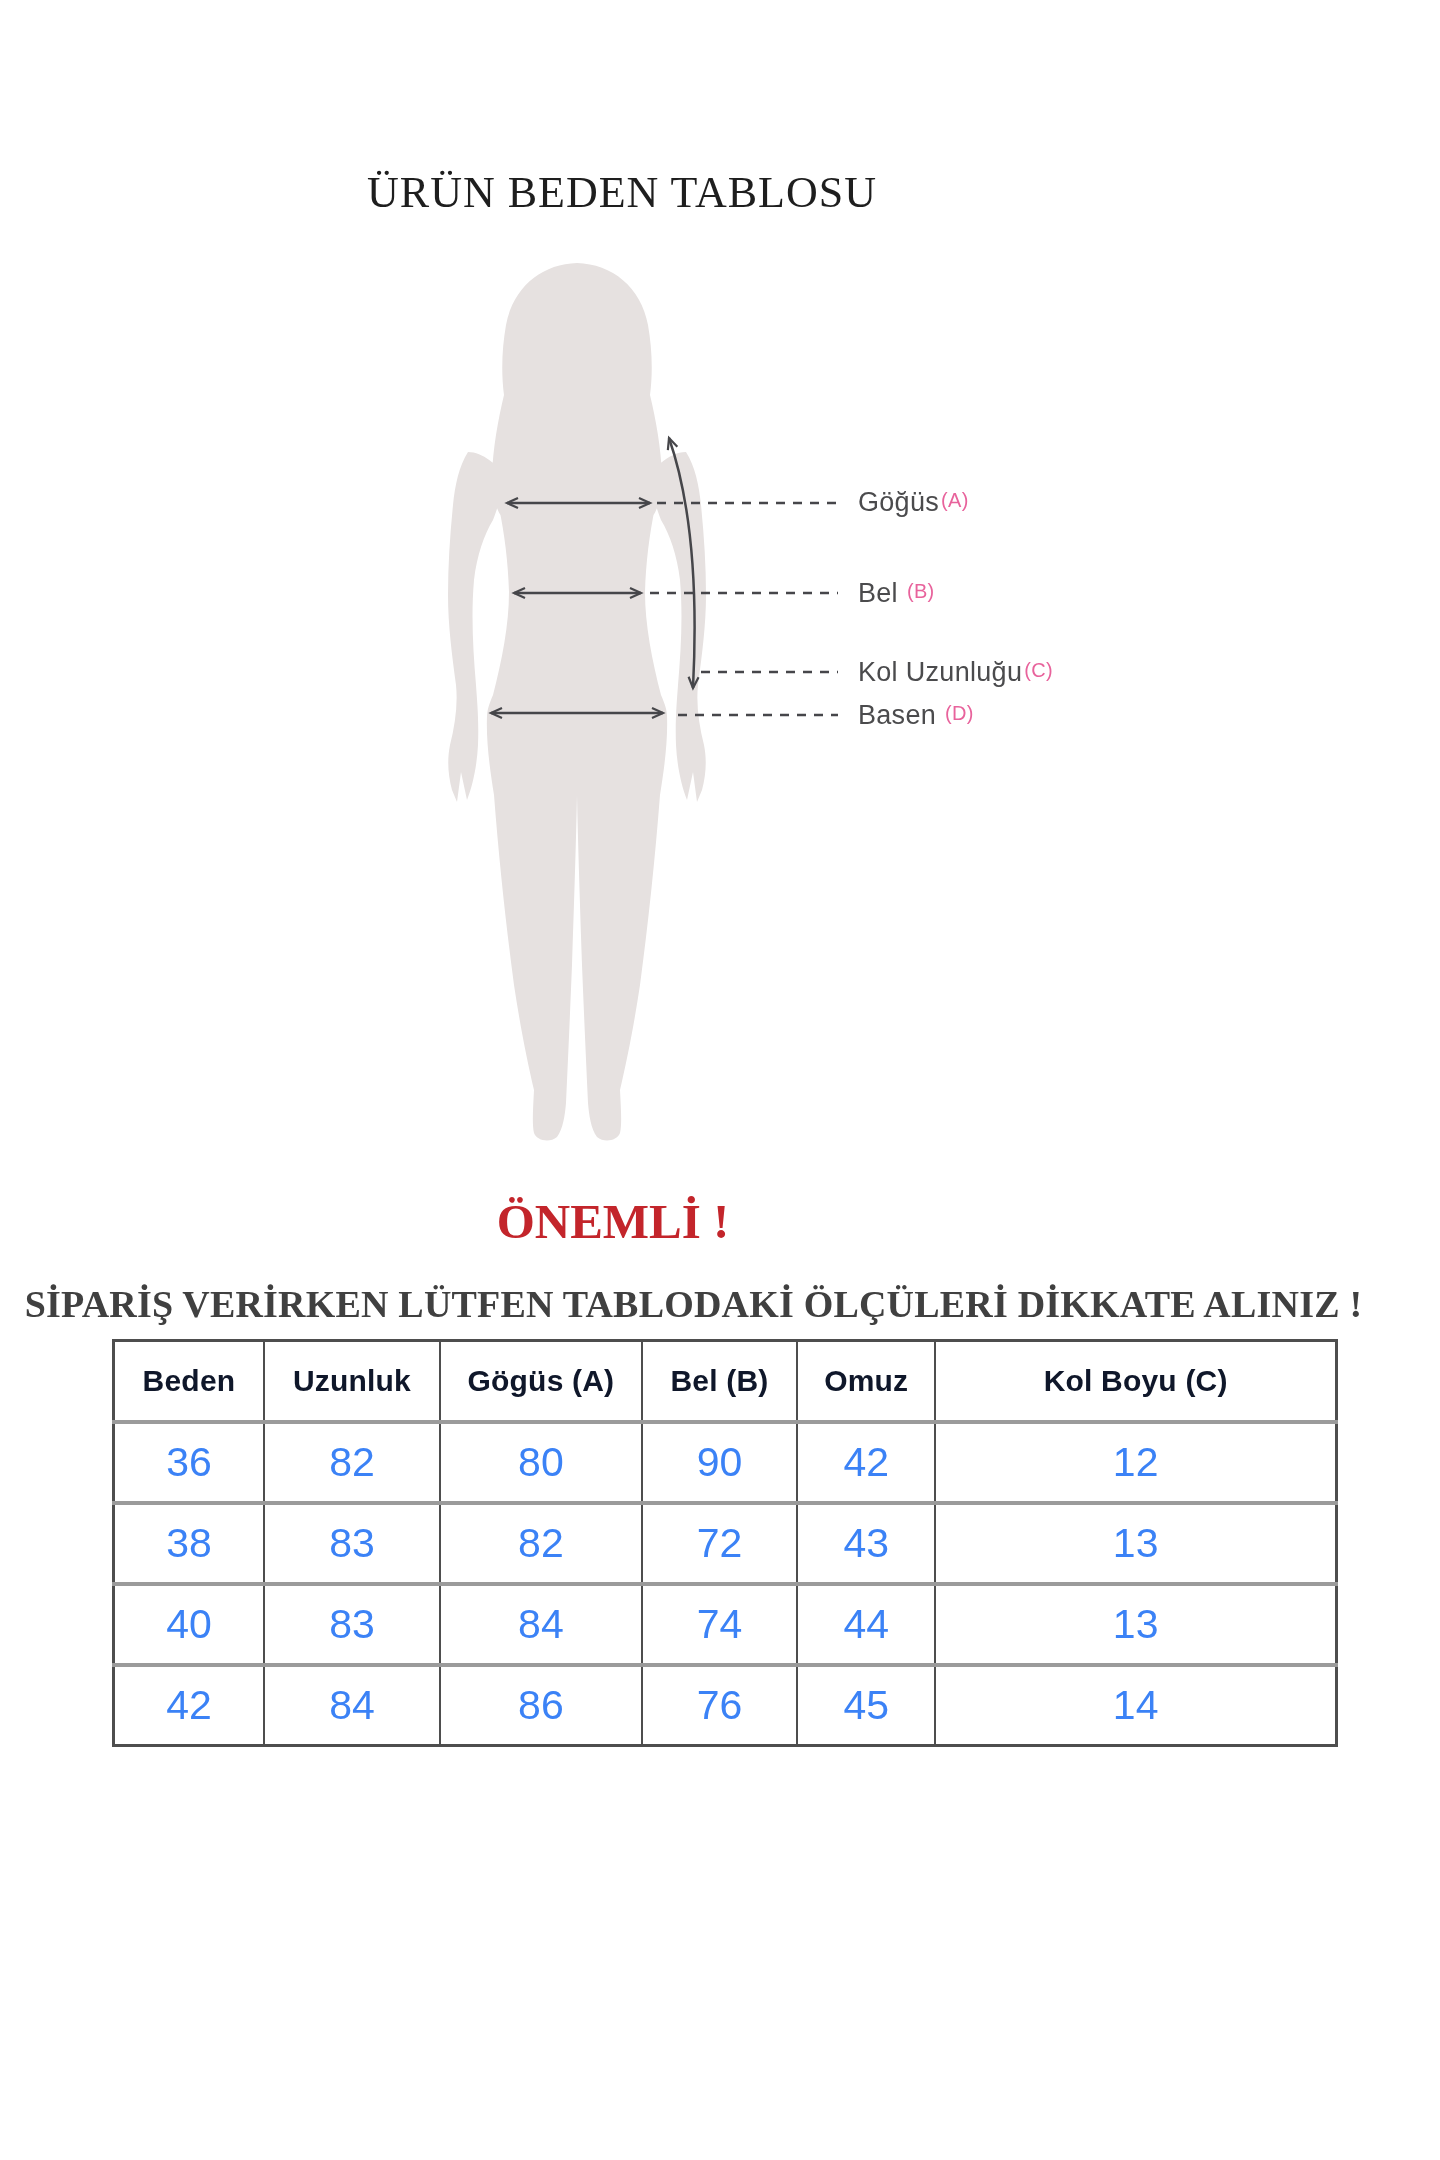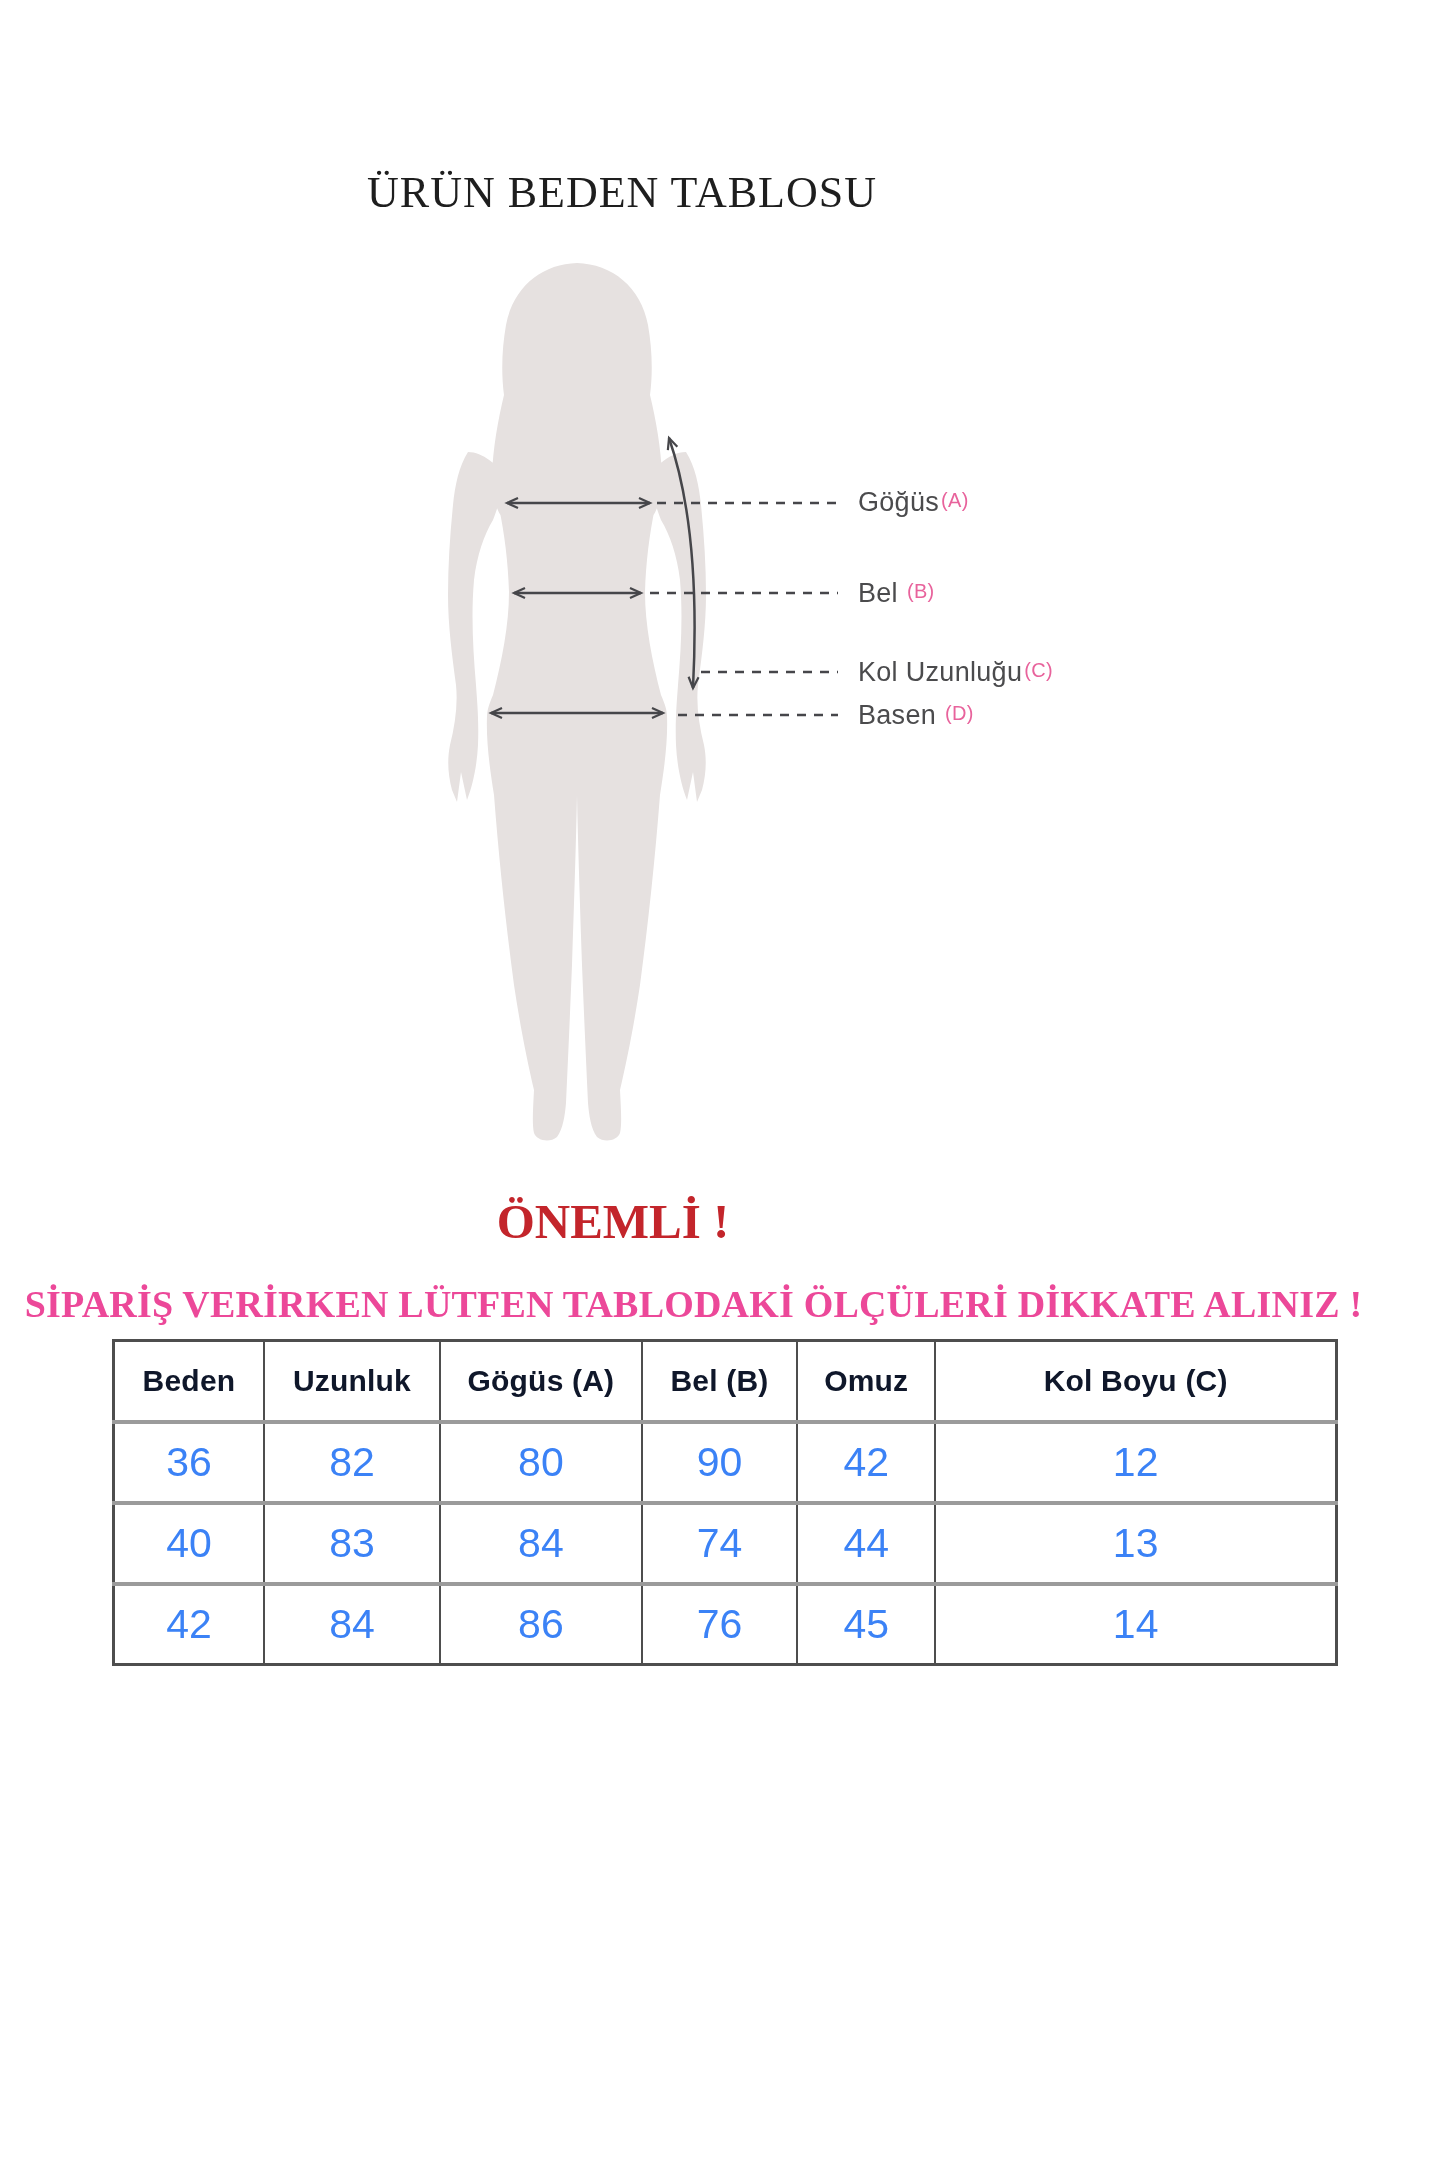--- a/index.html
+++ b/index.html
@@ -22,21 +22,21 @@
   }
   .m-label.sp .m-code{margin-left:9px;}
   .important-heading{
     position:absolute;left:0;top:1193px;width:1226px;text-align:center;
     font-family:"Liberation Serif",serif;font-size:49px;font-weight:bold;
     color:#c3252b;white-space:nowrap;
   }
   .warning-text{
     position:absolute;left:0;top:1282px;width:1387px;text-align:center;
     font-family:"Liberation Serif",serif;font-size:38px;font-weight:bold;
-    color:#ec4899;letter-spacing:.2px;white-space:nowrap;
+    color:#404040;letter-spacing:.2px;white-space:nowrap;
   }
   table.size-table{
     position:absolute;left:112px;top:1339px;width:1226px;
     border-collapse:collapse;table-layout:fixed;background:#ffffff;
     border:3px solid #4e4e4e;
   }
   table.size-table th, table.size-table td{
     border-left:2px solid #4e4e4e;text-align:center;vertical-align:middle;
     padding:0;overflow:hidden;
   }
@@ -178,20 +178,28 @@
   <tbody>
     <tr>
       <td>36</td>
       <td>82</td>
       <td>80</td>
       <td>90</td>
       <td>42</td>
       <td>12</td>
     </tr>
     <tr>
+      <td>38</td>
+      <td>83</td>
+      <td>82</td>
+      <td>72</td>
+      <td>43</td>
+      <td>13</td>
+    </tr>
+    <tr>
       <td>40</td>
       <td>83</td>
       <td>84</td>
       <td>74</td>
       <td>44</td>
       <td>13</td>
     </tr>
     <tr>
       <td>42</td>
       <td>84</td>

